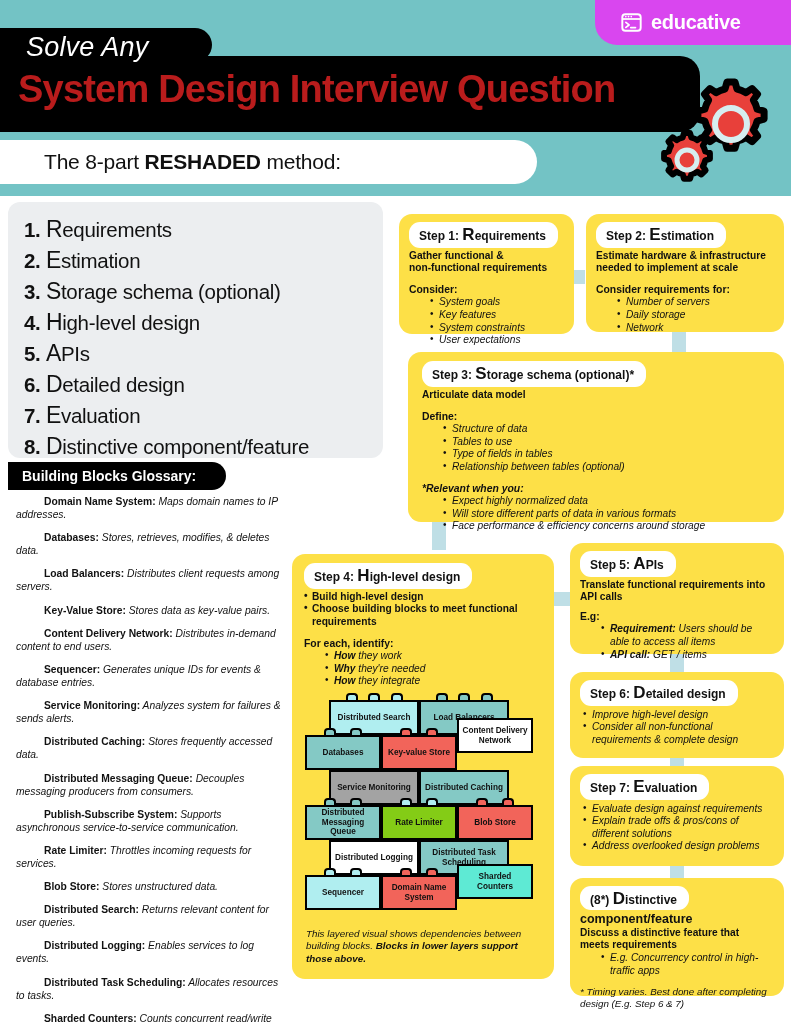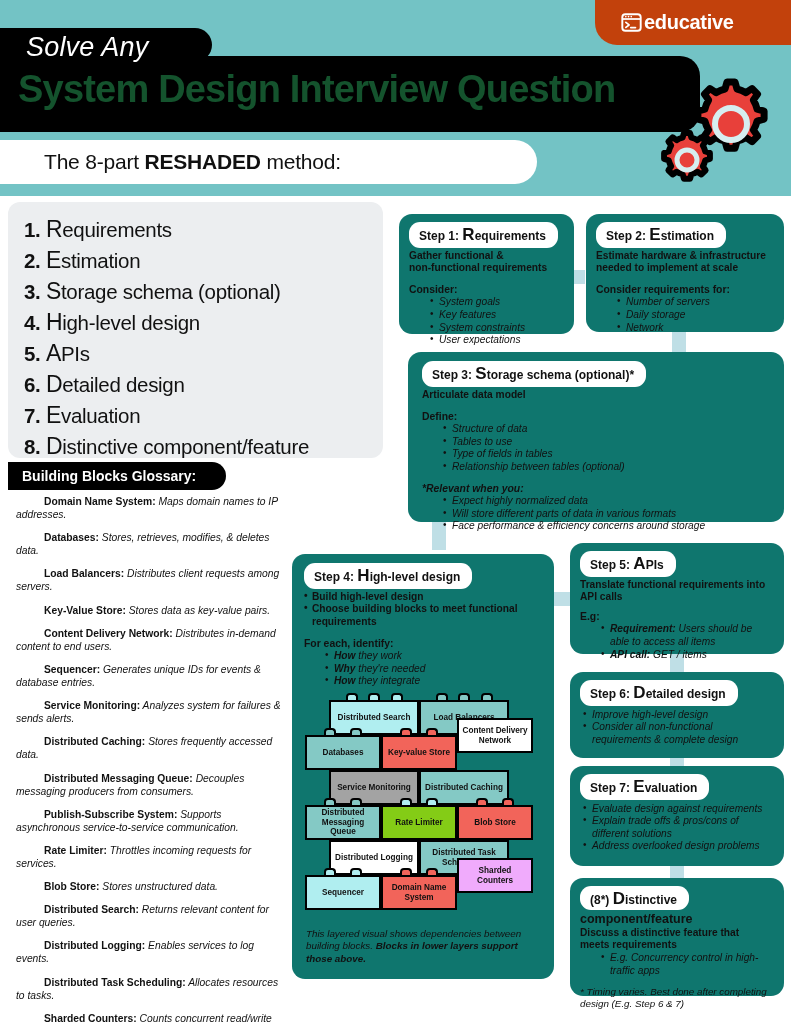--- a/index.html
+++ b/index.html
@@ -11,43 +11,43 @@
   }
   .page { position: relative; width: 791px; height: 1024px; background: #ffffff; }
 
   
   .header-band {
     position: absolute; left: 0; top: 0; width: 791px; height: 196px;
     background: #73c3c5;
   }
   .logo-pill {
     position: absolute; right: 0; top: 0; width: 196px; height: 45px;
-    background: #c2410c; border-bottom-left-radius: 22px;
-    display: flex; align-items: center; gap: 2px; padding-left: 26px;
+    background: #d946ef; border-bottom-left-radius: 22px;
+    display: flex; align-items: center; gap: 9px; padding-left: 26px;
   }
   .logo-icon { width: 21px; height: 21px; flex: none; }
   .logo-word {
     color: #ffffff; font-size: 20px; font-weight: 700; letter-spacing: -0.3px;
   }
   .title-small-pill {
     position: absolute; left: 0; top: 28px; width: 212px; height: 34px;
     background: #000000; border-top-right-radius: 17px; border-bottom-right-radius: 17px;
   }
   .title-main-pill {
     position: absolute; left: 0; top: 56px; width: 700px; height: 76px;
     background: #000000; border-top-right-radius: 20px; border-bottom-right-radius: 20px;
   }
   .title-small-text {
     position: absolute; left: 26px; top: 32px; z-index: 5;
     color: #ffffff; font-size: 27px; font-style: italic; font-weight: 400;
     letter-spacing: 0.2px;
   }
   .title-main-text {
     position: absolute; left: 18px; top: 68px; z-index: 5;
-    color: #14532d; font-size: 38px; font-weight: 700; letter-spacing: -0.8px;
+    color: #b91c1c; font-size: 38px; font-weight: 700; letter-spacing: -0.8px;
   }
   .subtitle-pill {
     position: absolute; left: 0; top: 140px; width: 537px; height: 44px;
     background: #ffffff; border-top-right-radius: 22px; border-bottom-right-radius: 22px;
     display: flex; align-items: center; padding-left: 44px;
   }
   .subtitle-text { font-size: 21px; color: #111; letter-spacing: -0.2px; }
   .subtitle-text b { font-weight: 700; }
   .gears { position: absolute; right: 2px; top: 78px; width: 130px; height: 112px; }
 
@@ -74,21 +74,21 @@
     position: absolute; left: 16px; top: 495px; width: 265px;
   }
   .gl-item {
     font-size: 10.3px; line-height: 13px; color: #111; margin-bottom: 10.2px;
   }
   .gl-item b { font-weight: 700; font-style: normal; padding-left: 28px; }
   .gl-item i { font-style: italic; }
 
   
   .sbox {
-    position: absolute; background: #0f766e; border-radius: 13px;
+    position: absolute; background: #fde047; border-radius: 13px;
   }
   .spill {
     display: inline-block; background: #ffffff; border-radius: 11px;
     padding: 2.5px 12px 3px 10px; margin-bottom: 2px;
   }
   .spill-txt { font-size: 12px; font-weight: 700; color: #111; white-space: nowrap; }
   .spill-txt .big { font-size: 17px; font-weight: 700; }
   .sbody { font-size: 10.2px; line-height: 12.4px; color: #111; font-weight: 700; }
   .slabel { font-size: 10.4px; font-weight: 700; color: #111; margin-top: 10px; }
   .sul { margin: 1px 0 0 22px; }
@@ -317,21 +317,21 @@
       <div class="brick" style="left: 24px; top: 140px; width: 90px; height: 35px; background: rgb(255, 255, 255);">Distributed Logging</div>
       <div class="brick" style="left: 114px; top: 140px; width: 90px; height: 35px; background: rgb(132, 201, 197);">Distributed Task Scheduling</div>
       <div class="stud" style="left: 19.3333px; top: 168px; width: 12px; height: 10px; background: rgb(176, 238, 240);"></div>
       <div class="stud" style="left: 44.6667px; top: 168px; width: 12px; height: 10px; background: rgb(176, 238, 240);"></div>
       <div class="brick" style="left: 0px; top: 175px; width: 76px; height: 35px; background: rgb(176, 238, 240);">Sequencer</div>
       <div class="stud" style="left: 95.3333px; top: 168px; width: 12px; height: 10px; background: rgb(242, 100, 90);"></div>
       <div class="stud" style="left: 120.667px; top: 168px; width: 12px; height: 10px; background: rgb(242, 100, 90);"></div>
       <div class="brick" style="left: 76px; top: 175px; width: 76px; height: 35px; background: rgb(242, 100, 90);">Domain Name System</div>
       <div class="stud" style="left: 171.333px; top: 168px; width: 12px; height: 10px; background: rgb(255, 255, 255);"></div>
       <div class="stud" style="left: 196.667px; top: 168px; width: 12px; height: 10px; background: rgb(255, 255, 255);"></div>
-      <div class="brick" style="left: 152px; top: 158px; width: 76px; height: 35px; background: #f0abfc;">Sharded Counters</div>
+      <div class="brick" style="left: 152px; top: 164px; width: 76px; height: 35px; background: #5eead4;">Sharded Counters</div>
     </div>
 
   <div class="sbox" style="left:570px; top:543px; width:214px; height:111px; padding:8px 10px;">
     <div class="spill">
       <span class="spill-txt"><span>Step 5: </span><span class="big">A</span><span>PIs</span></span>
     </div>
     <div class="sbody">Translate functional requirements into</div>
     <div class="sbody">API calls</div>
     <div class="slabel" style="margin-top:8px;">E.g:</div>
     <ul class="sul">

